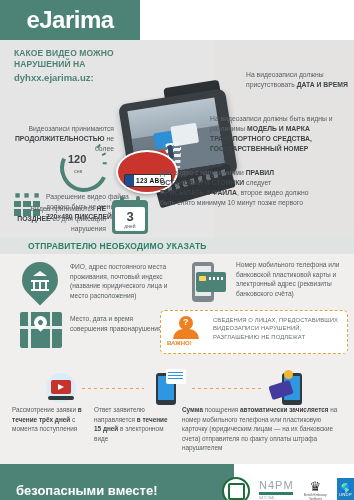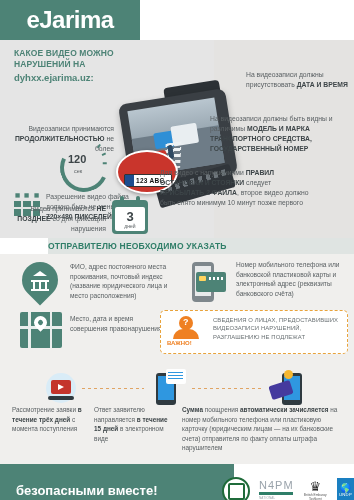--- a/index.html
+++ b/index.html
@@ -73,21 +73,21 @@
   .cam .plate .reg{width:9px;height:100%;background:#1d4d8f;}
   .cam .plate .pt{font-size:6.5px;font-weight:bold;color:#111;padding-left:2px;letter-spacing:.3px;}
   .cam .mount{position:absolute;left:44px;top:6px;width:56px;height:14px;background:#2c3135;
               border-radius:4px;transform:rotate(-9deg);}
   .cam .film{position:absolute;left:36px;top:96px;width:78px;height:24px;background:#30353a;
              border-radius:3px;transform:rotate(-16deg);}
   .cam .film:after{content:"";position:absolute;left:4px;top:4px;right:4px;height:6px;
              background:repeating-linear-gradient(90deg,#6d757b 0 4px,transparent 4px 8px);}
 
   
-  .sechead{height:16px;background:#dfe4e2;display:flex;align-items:center;padding-left:0;margin-left:48px;}
+  .sechead{height:16px;background:#dfe4e2;display:flex;align-items:center;padding-left:28px;}
   .sechead span{color:#2f7e68;font-size:8.5px;font-weight:bold;letter-spacing:.2px;}
 
   
   .mid{position:relative;height:117px;background:#f0efed;}
   .mitem{position:absolute;font-size:6.6px;line-height:1.45;color:#5a6063;}
 
   .pin-icon{position:absolute;left:22px;top:8px;width:36px;height:44px;}
   .pin-icon .c{position:absolute;left:0;top:0;width:36px;height:36px;border-radius:50% 50% 50% 0;
                background:#4d8376;transform:rotate(-45deg);}
   .pin-icon .g{position:absolute;left:9px;top:9px;width:18px;height:16px;}

